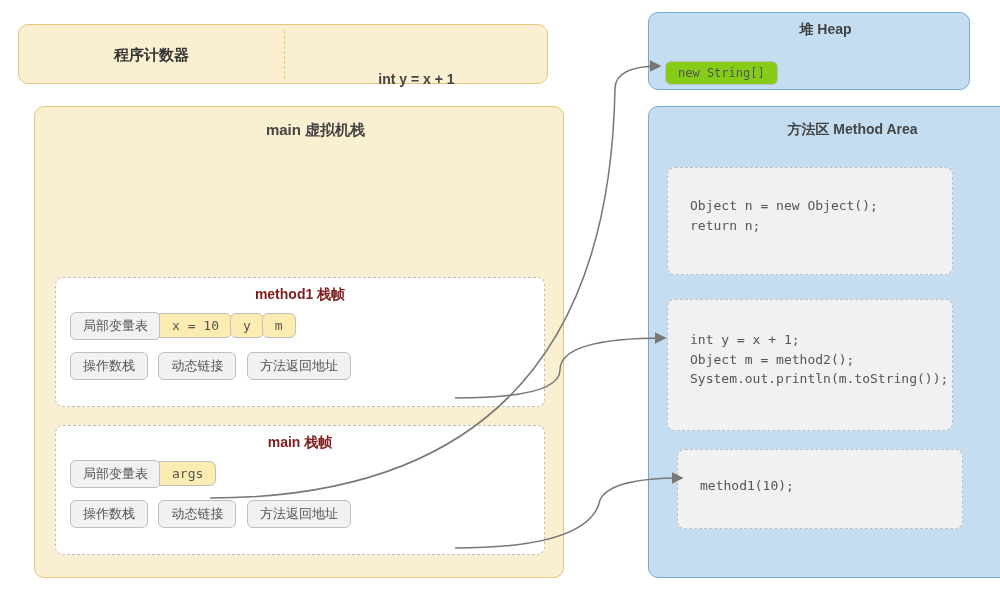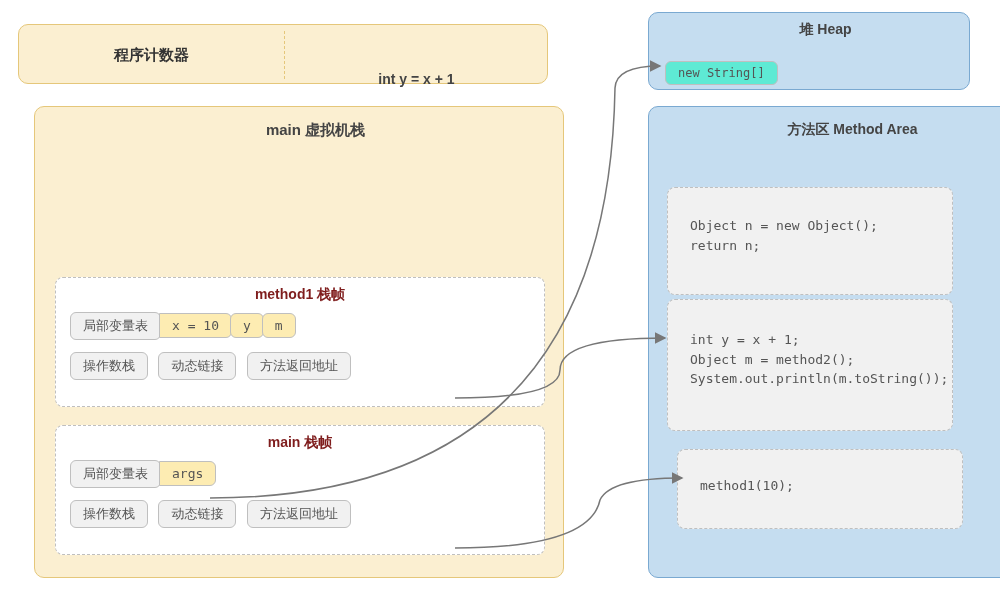--- a/index.html
+++ b/index.html
@@ -60,21 +60,21 @@
     font-size: 13px;
     color: #555;
     margin-right: 6px;
     margin-top: 6px;
   }
   .chip-yellow {
     background: #FDECB2;
     border: 1.5px solid #BFBFBF;
   }
   .chip-white {
-    background: #5eead4;
+    background: #84cc16;
     border: 1.5px solid #BFBFBF;
   }
   .row { padding: 0 14px 6px 14px; white-space: nowrap; }
   .code-line {
     font-family: Menlo, Consolas, monospace;
     font-size: 13px;
     color: #555;
     line-height: 1.5;
   }
   svg.arrows {
@@ -122,21 +122,21 @@
       <span class="chip">操作数栈</span>
       <span class="chip">动态链接</span>
       <span class="chip">方法返回地址</span>
     </div>
   </div>
 </div>
 
 <div class="box blue-fill" style="left:648px; top:106px; width:376px; height:472px;">
   <div class="title-center" style="padding-top:14px; font-size:14px;">方法区 Method Area</div>
 
-  <div class="dashed-inner-gray" style="position:absolute; left:18px; top:80px; width:286px; height:108px; padding:28px 22px;">
+  <div class="dashed-inner-gray" style="position:absolute; left:18px; top:60px; width:286px; height:108px; padding:28px 22px;">
     <div class="code-line">Object n = new Object();</div>
     <div class="code-line">return n;</div>
   </div>
 
   <div class="dashed-inner-gray" style="position:absolute; left:18px; top:192px; width:286px; height:132px; padding:30px 22px;">
     <div class="code-line">int y = x + 1;</div>
     <div class="code-line">Object m = method2();</div>
     <div class="code-line">System.out.println(m.toString());</div>
   </div>
 

